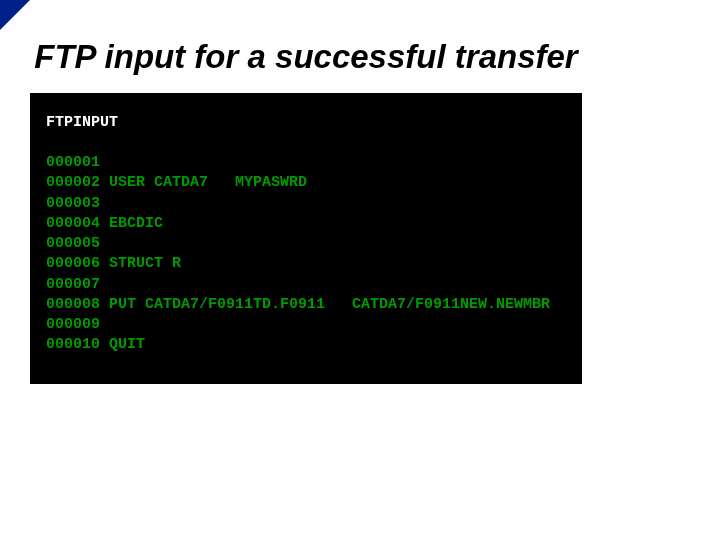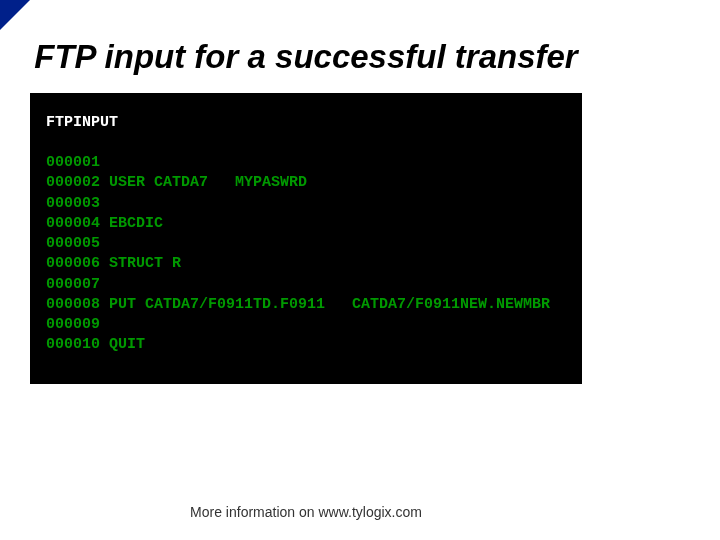--- a/index.html
+++ b/index.html
@@ -89,15 +89,14 @@
 <span>000002 USER CATDA7   MYPASWRD</span>
 <span>000003</span>
 <span>000004 EBCDIC</span>
 <span>000005</span>
 <span>000006 STRUCT R</span>
 <span>000007</span>
 <span>000008 PUT CATDA7/F0911TD.F0911   CATDA7/F0911NEW.NEWMBR</span>
 <span>000009</span>
 <span>000010 QUIT</span></div>
 
-  <div class="footer">More information on www.tylogix.com</div>
 
 </div>
 
 </body></html>

